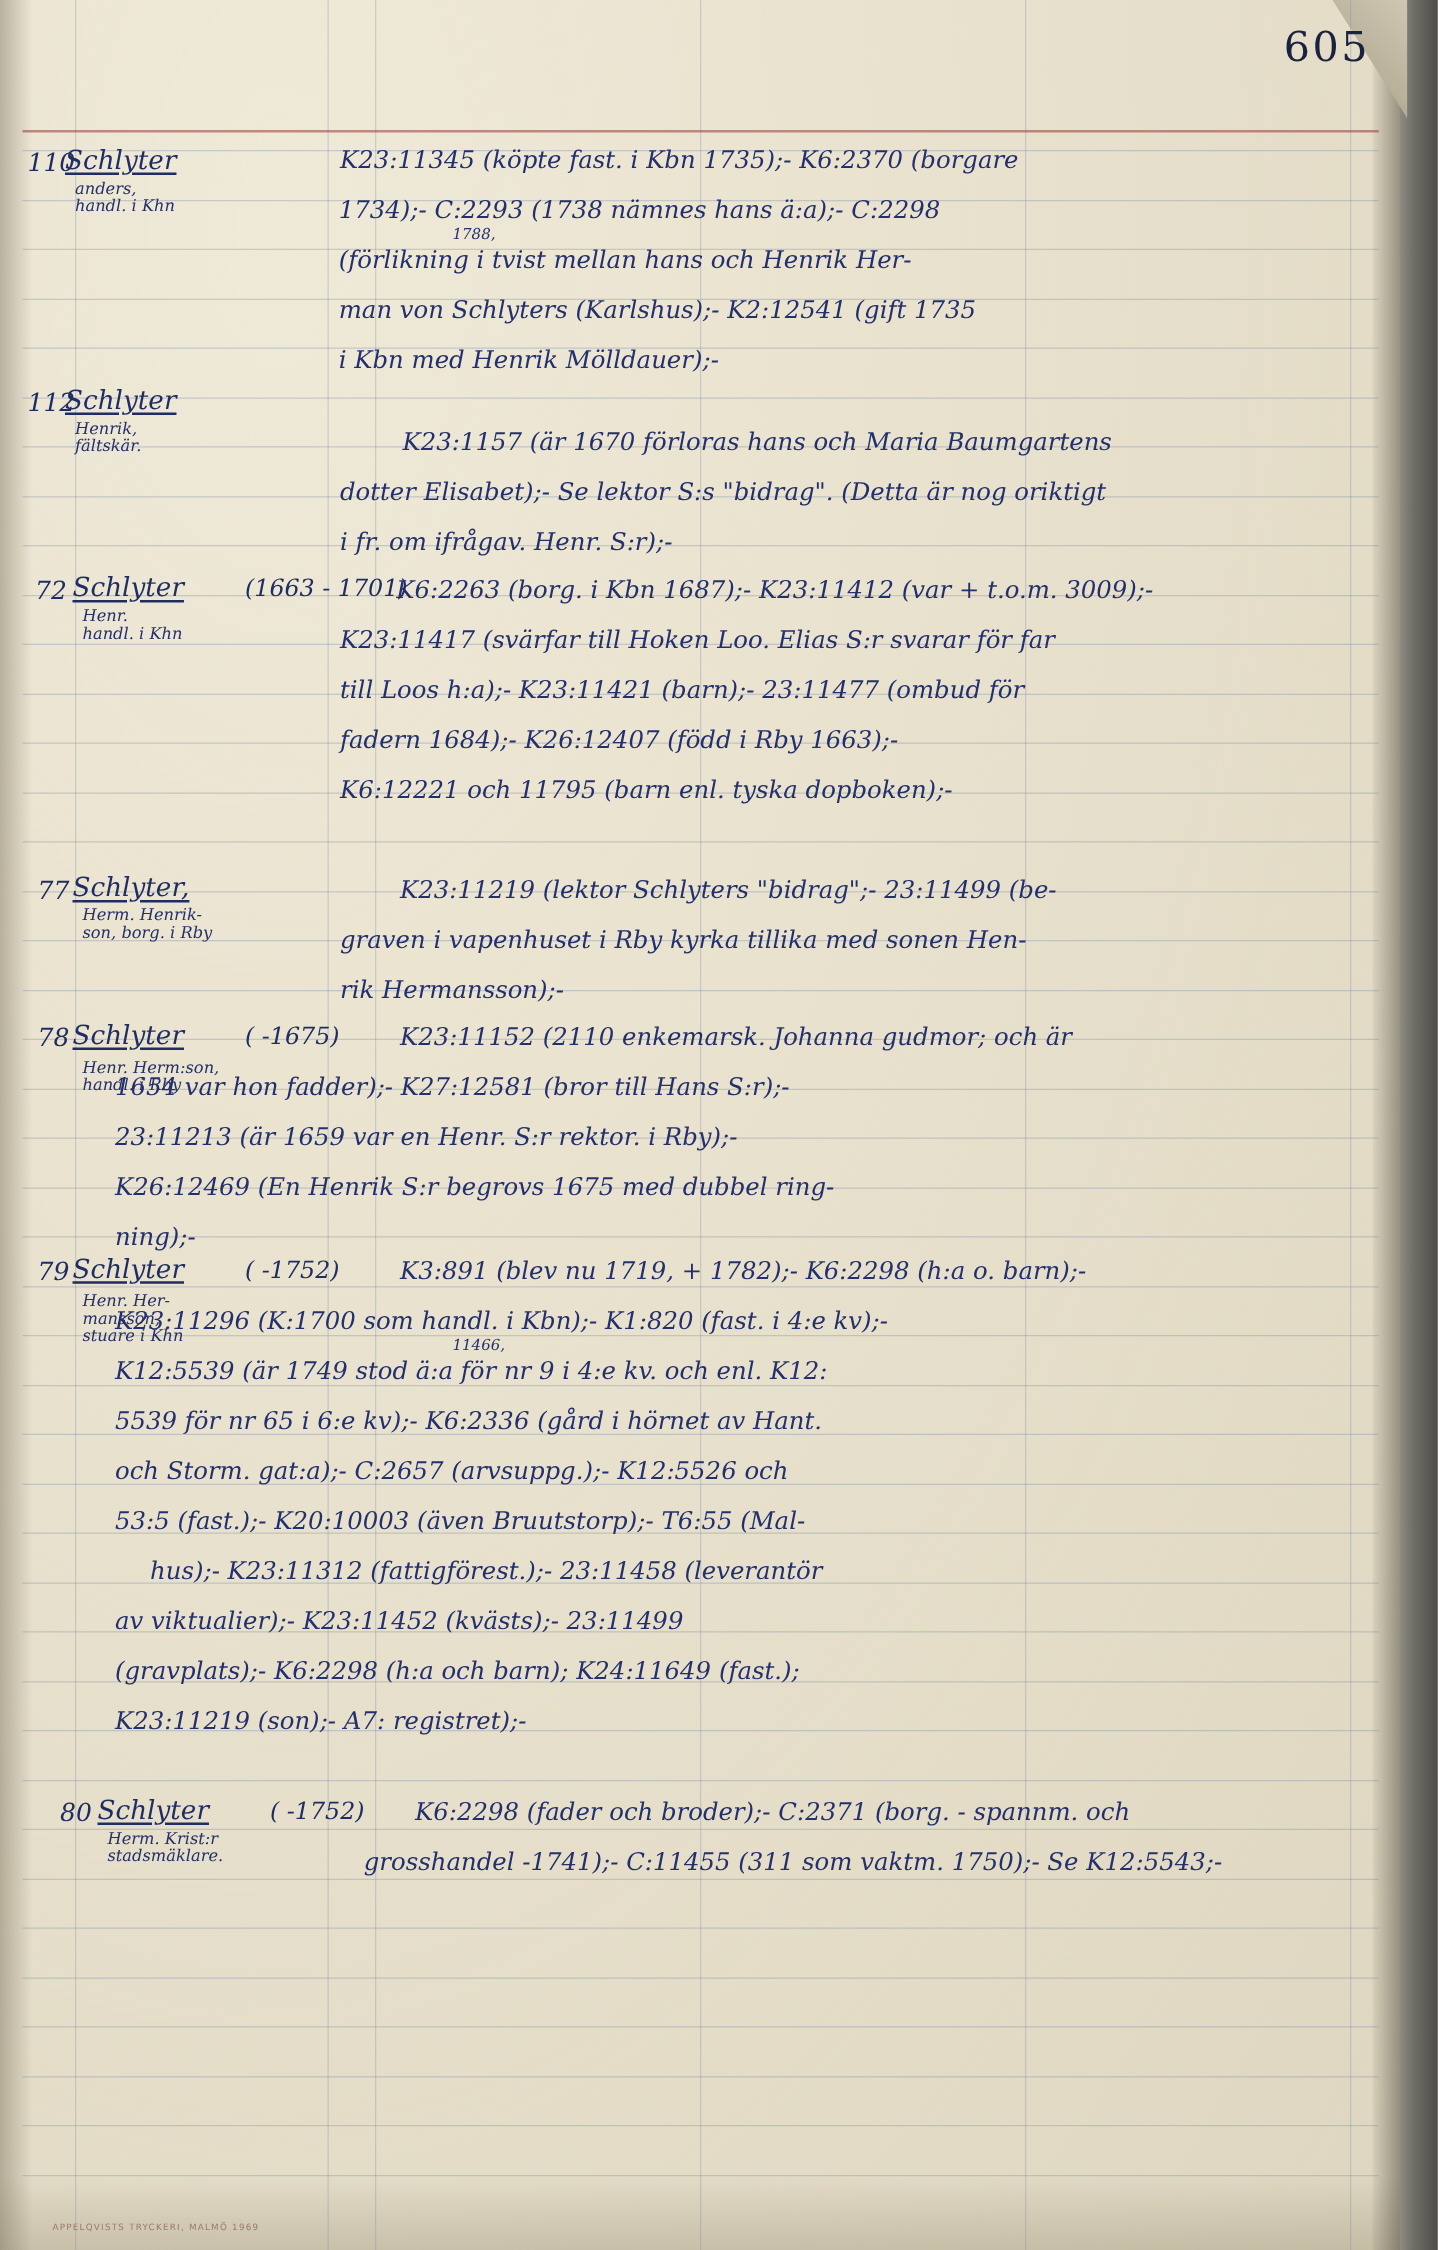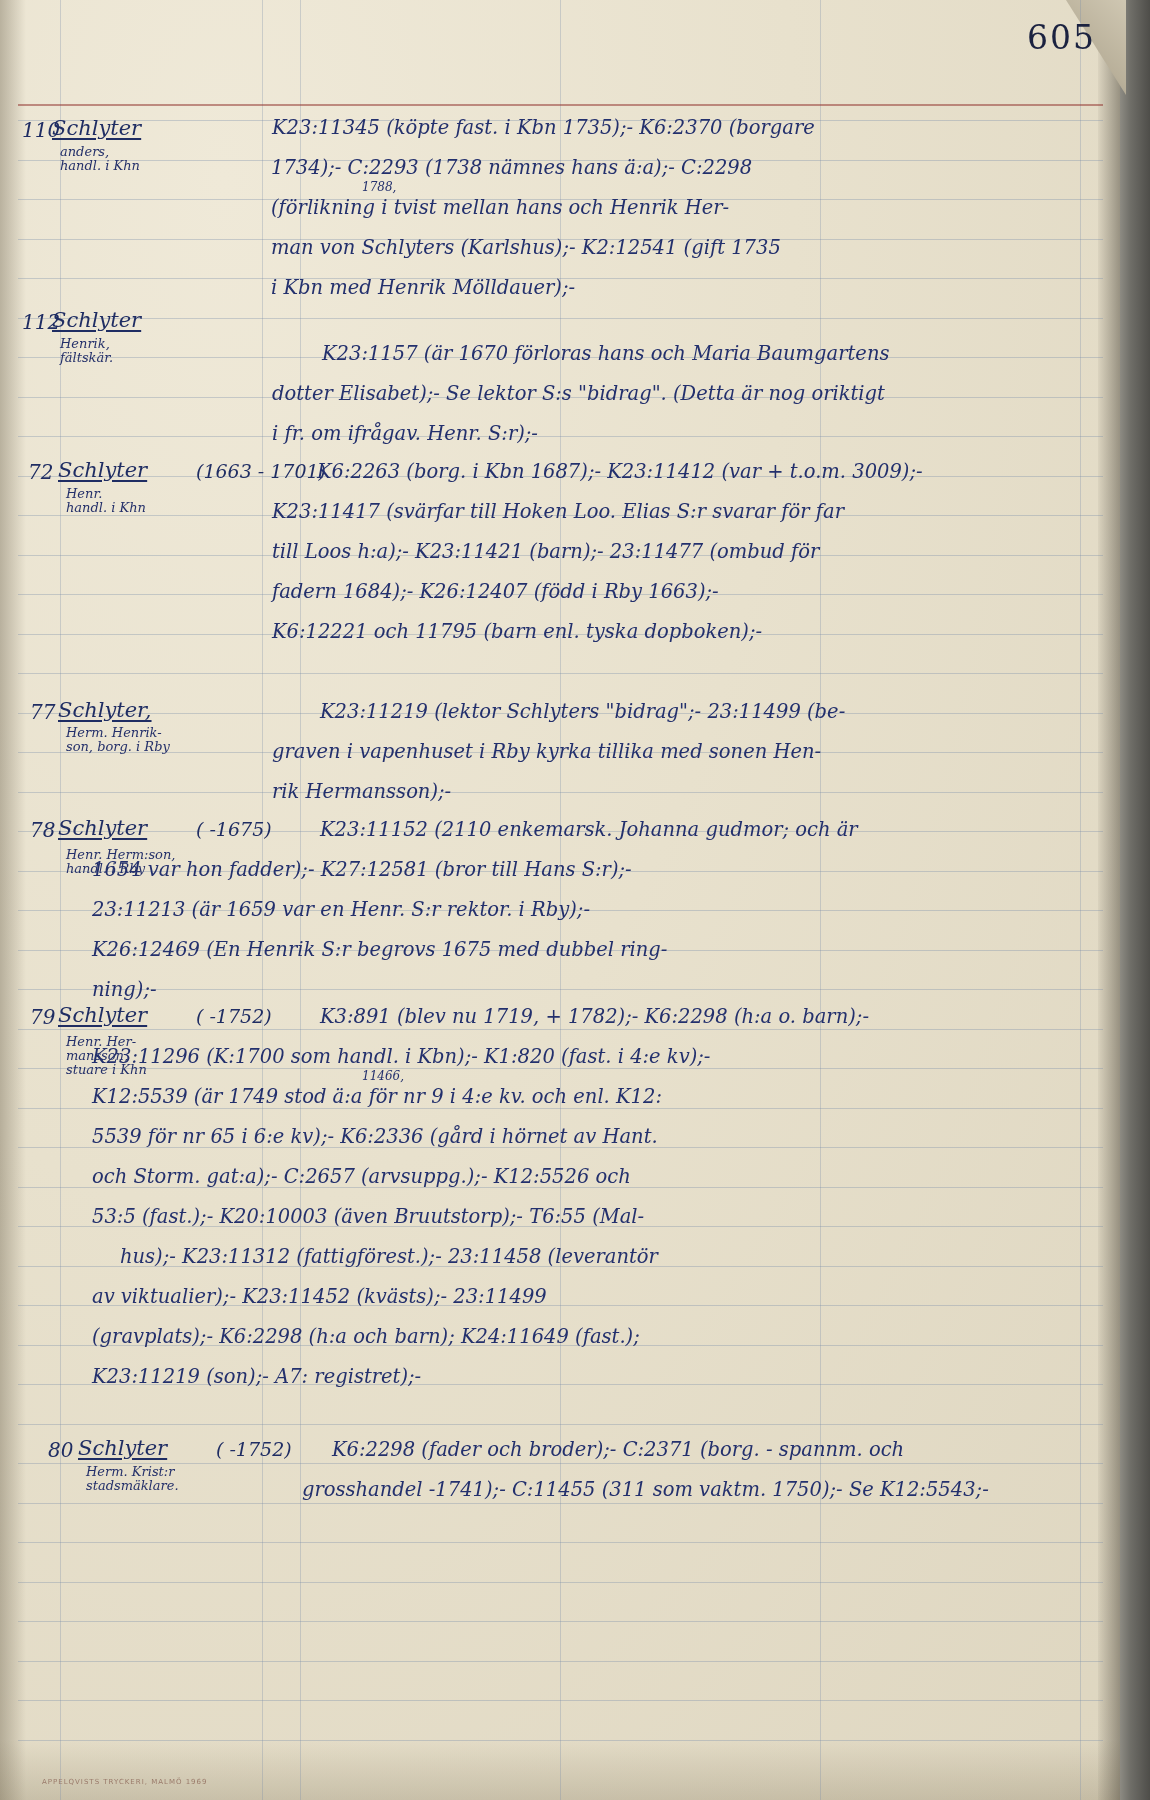--- a/index.html
+++ b/index.html
@@ -268,17 +268,17 @@
       <div class="body-line" style="left: 92px; top: 1285px;">av viktualier);- K23:11452 (kvästs);- 23:11499</div>
       <div class="body-line" style="left: 92px; top: 1325px;">(gravplats);- K6:2298 (h:a och barn); K24:11649 (fast.);</div>
       <div class="body-line" style="left: 92px; top: 1365px;">K23:11219 (son);- A7: registret);-</div>
       <div class="tiny-over" style="left: 362px; top: 1069px;">11466,</div>
       <div class="idx" style="left: 48px; top: 1438px;">80</div>
       <div class="name" style="left: 78px; top: 1436px;">Schlyter</div>
       <div class="sub" style="left: 86px; top: 1465px;">Herm. Krist:r
 stadsmäklare.</div>
       <div class="dates" style="left: 216px; top: 1438px;">(  -1752)</div>
       <div class="body-line" style="left: 332px; top: 1438px;">K6:2298 (fader och broder);- C:2371 (borg. - spannm. och</div>
-      <div class="body-line" style="left: 302px; top: 1478px;">grosshandel -1741);- C:11455 (311 som vaktm. 1750);- Se K12:5543;-</div>
+      <div class="body-line" style="left: 291px; top: 1478px;">grosshandel -1741);- C:11455 (311 som vaktm. 1750);- Se K12:5543;-</div>
     </div>
 
   <div class="footer-stamp">APPELQVISTS TRYCKERI, MALMÖ  1969</div>
 </div>
 
 </body></html>

